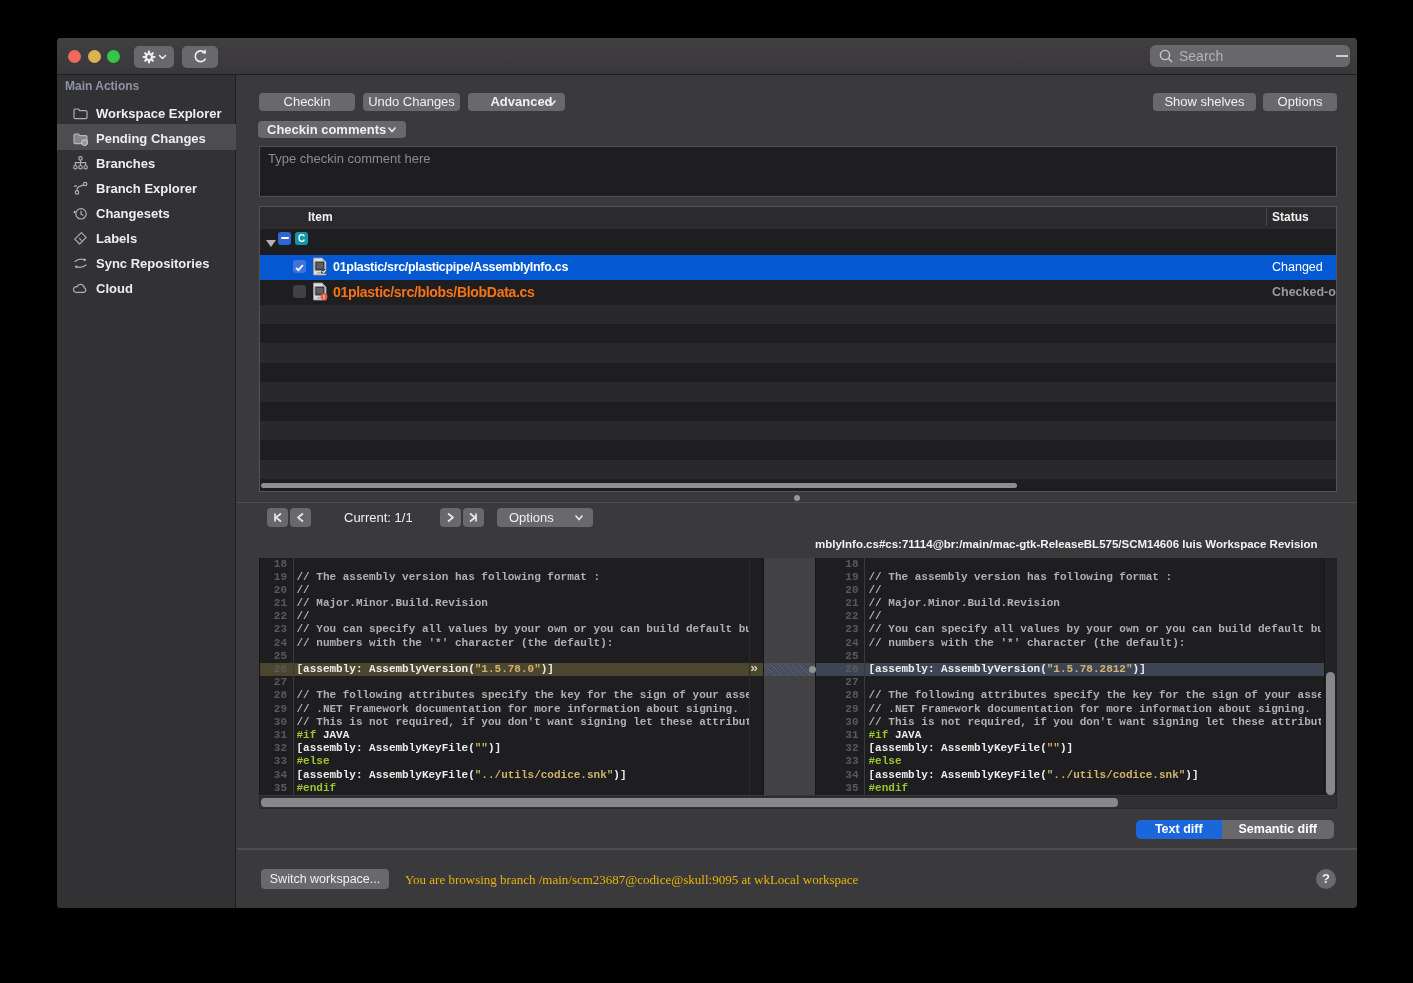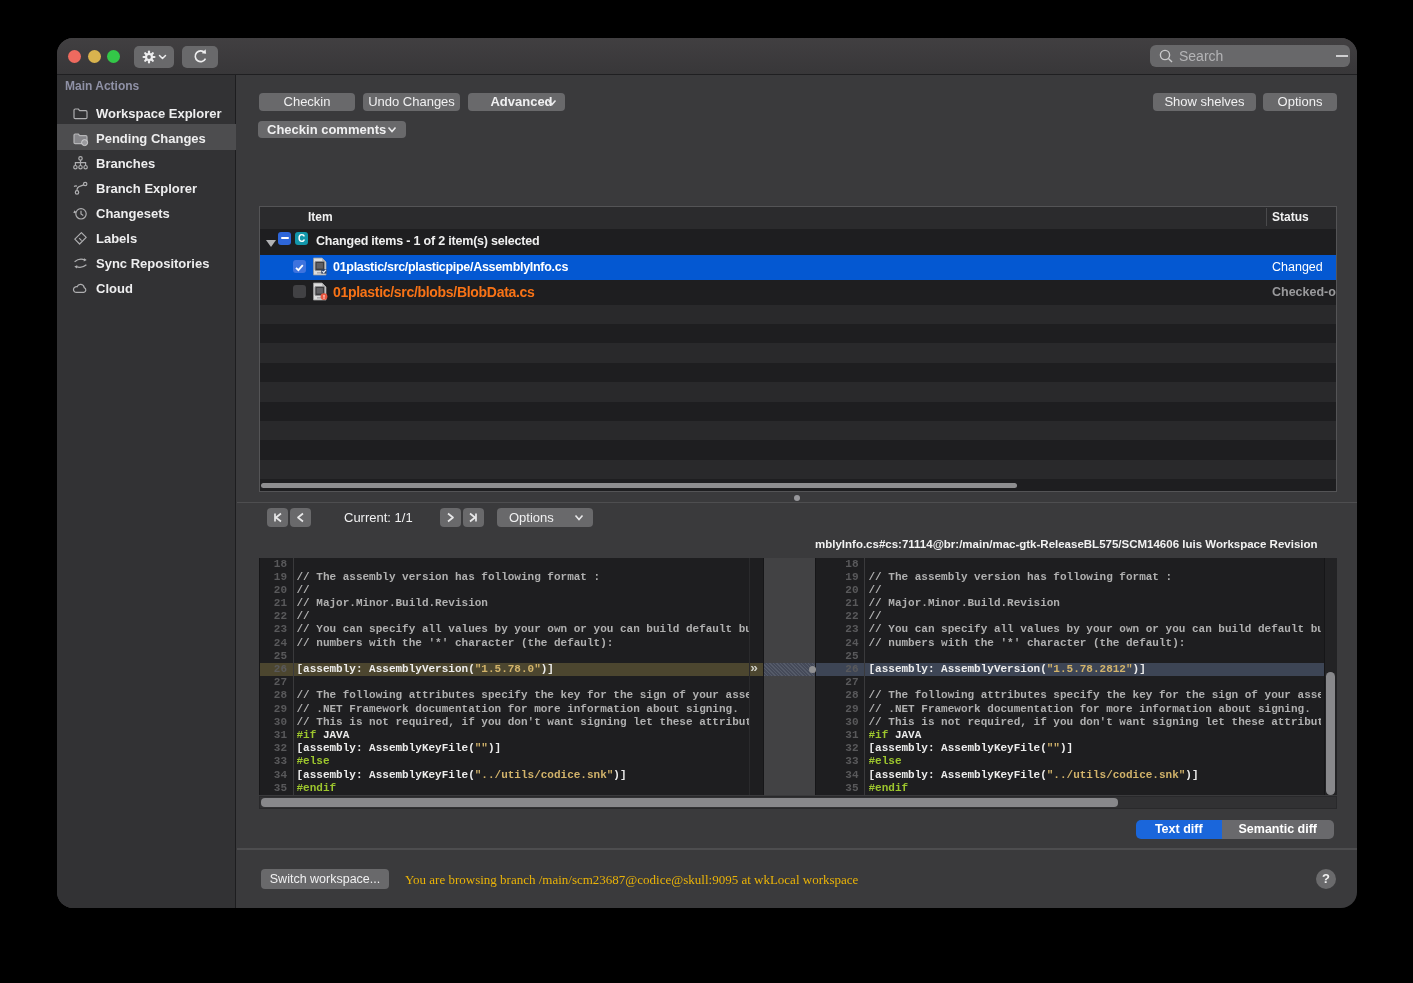--- a/index.html
+++ b/index.html
@@ -1,15 +1,15 @@
 <!DOCTYPE html>
 <html><head><meta charset="utf-8"><style>
 html,body{margin:0;padding:0;background:#000;width:1413px;height:983px;overflow:hidden;}
 body{font-family:"Liberation Sans",sans-serif;position:relative;}
-#win{position:absolute;left:57px;top:38px;width:1300px;height:870px;background:#3a3a3c;border-radius:16px;overflow:hidden;}
+#win{position:absolute;left:57px;top:38px;width:1300px;height:870px;background:#3a3a3c;border-radius:4px;overflow:hidden;}
 .abs{position:absolute;}
 
 #tbar{left:0;top:0;width:100%;height:37px;background:linear-gradient(#413f41,#383739);border-bottom:1px solid #1f1f21;box-sizing:border-box;}
 .light{width:13px;height:13px;border-radius:50%;top:12px;}
 .tbtn{top:8px;height:22px;background:#69696b;border-radius:5px;}
 
 #side{left:0;top:37px;width:179px;height:833px;background:#323234;border-right:1px solid #1d1d1f;box-sizing:border-box;}
 .srow{left:0;width:179px;height:25px;line-height:25px;color:#eeeeef;font-size:13px;font-weight:700;}
 .srow .ic{position:absolute;left:15px;top:4px;}
 .srow .lb{position:absolute;left:39px;}
@@ -143,20 +143,23 @@
         <path d="M1.5 1.5 l3.5 4 3.5-4" fill="none" stroke="#e8e8e9" stroke-width="1.6"></path>
       </svg>
   </div>
   <div class="abs btn" style="left:1096px;top:55px;width:103px;height:18px;line-height:18px;">Show shelves</div>
   <div class="abs btn" style="left:1206px;top:55px;width:74px;height:18px;line-height:18px;">Options</div>
   <div class="abs btn" style="left:201px;top:83px;width:148px;height:17px;line-height:17px;text-align:left;"><span style="margin-left:9px;font-weight:700;">Checkin comments</span>
     <svg width="10" height="8" viewBox="0 0 10 8" style="position:absolute;right:9px;top:5px;">
         <path d="M1.5 1.5 l3.5 4 3.5-4" fill="none" stroke="#e8e8e9" stroke-width="1.6"></path>
       </svg>
   </div>
+  <div class="abs" style="left:202px;top:108px;width:1078px;height:51px;background:#1e1e20;border:1px solid #515153;box-sizing:border-box;">
+    <span style="position:absolute;left:8px;top:4px;color:#8c8c8e;font-size:13px;">Type checkin comment here</span>
+  </div>
 
   <div class="abs" style="left:202px;top:167.5px;width:1078px;height:285.5px;background:#2b2b2d;border:1px solid #545456;border-bottom:none;box-sizing:border-box;"></div>
   <div class="abs" style="left:209px;top:172px;color:#f2f2f2;font-size:12px;font-weight:700;padding-left:42px;">Item</div>
   <div class="abs" style="left:1209px;top:170px;width:1px;height:18px;background:#4a4a4c;"></div>
   <div class="abs" style="left:1215px;top:172px;color:#f2f2f2;font-size:12px;font-weight:700;">Status</div>
 
   <div class="abs" style="left:203px;top:191px;width:1076px;height:261.5px;background:#1e1e20;"></div>
     <div class="abs" style="left:203px;top:191px;width:1076px;height:25.5px;background:#1e1e20;"></div>
   <div class="abs" style="left:203px;top:216.5px;width:1076px;height:25px;background:#0458d2;"></div>
   <div class="abs" style="left:203px;top:241.5px;width:1076px;height:25px;background:#1e1e20;"></div>
@@ -164,21 +167,20 @@
   <div class="abs" style="left:203px;top:305.32px;width:1076px;height:19.4px;background:#29292b;"></div>
   <div class="abs" style="left:203px;top:344.14px;width:1076px;height:19.4px;background:#29292b;"></div>
   <div class="abs" style="left:203px;top:382.96000000000004px;width:1076px;height:19.4px;background:#29292b;"></div>
   <div class="abs" style="left:203px;top:421.78px;width:1076px;height:19.4px;background:#29292b;"></div>
 
   <div class="abs" style="left:209px;top:201.5px;width:0;height:0;border-left:5px solid transparent;border-right:5px solid transparent;border-top:7px solid #b2b2b4;"></div>
   <div class="abs" style="left:221px;top:193.5px;width:13px;height:13px;background:#2e66d9;border-radius:3px;">
       <div style="position:absolute;left:2.5px;top:5.5px;width:8px;height:2px;background:#fff;border-radius:1px;"></div>
     </div>
   <div class="abs" style="left:238px;top:193.5px;width:13px;height:13px;background:#1396aa;border-radius:3px;color:#fff;font-size:10px;font-weight:700;text-align:center;line-height:13px;">C</div>
-  <div class="abs cell" style="left:259px;top:191px;height:25.5px;line-height:25.5px;color:#f0f0f0;font-size:12.5px;font-weight:700;letter-spacing:-0.2px;">Changed items - 1 of 2 item(s) selected</div>
 
   <div class="abs" style="left:236px;top:222px;width:13px;height:13px;background:#3e73de;border-radius:3px;"><svg width="13" height="13" viewBox="0 0 13 13">
         <path d="M3 6.8 l2.4 2.4 4.4-5" fill="none" stroke="#fff" stroke-width="1.8"></path>
       </svg></div>
   <div class="abs" style="left:255px;top:219px;"><svg width="16" height="19" viewBox="0 0 16 19">
         <path d="M1.5 1 h8.5 l4 4 v13 h-12.5 z" fill="#dcdcdc" stroke="#9a9a9a" stroke-width=".8"></path>
         <path d="M10 1 l4 4 h-4 z" fill="#b9b9b9"></path>
         <rect x="3" y="4.5" width="9.5" height="9" rx="1" fill="#3c3c3e" stroke="#8f8f92" stroke-width="1"></rect>
         <rect x="4.6" y="6" width="6.3" height="5.6" fill="#606064"></rect>
         <rect x="5" y="15" width="6" height="1.6" fill="#aeaeb2"></rect>

